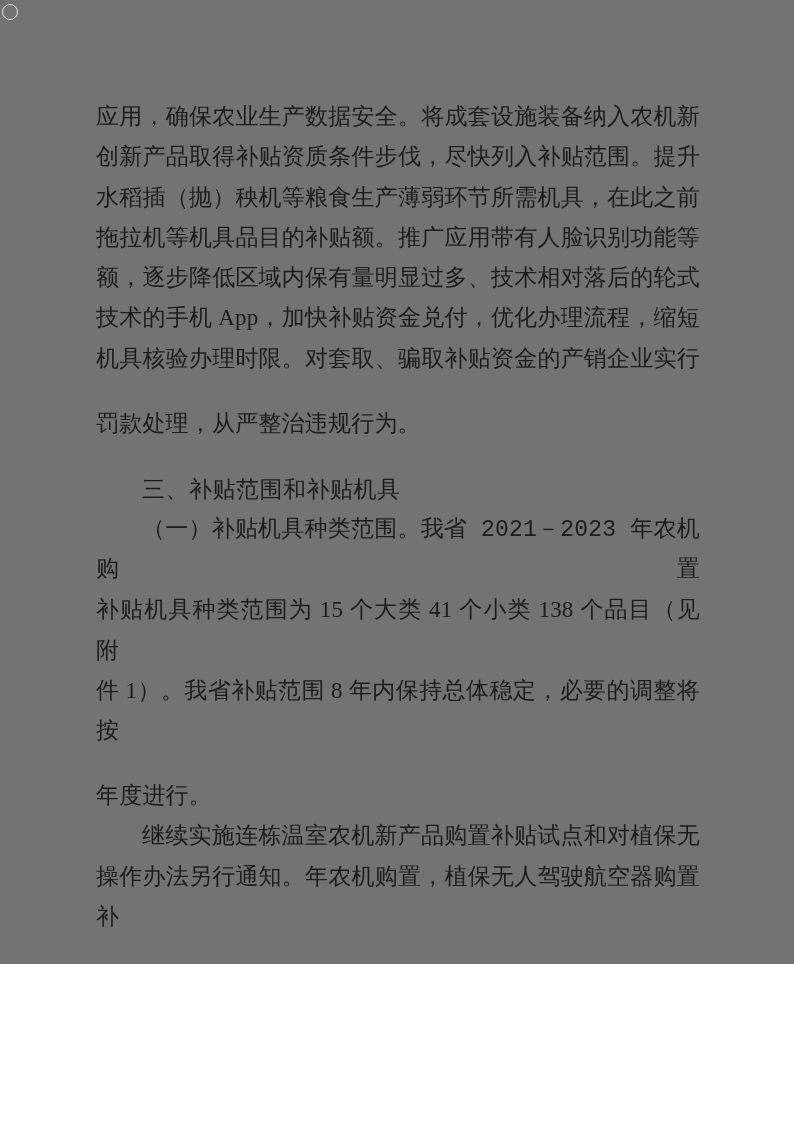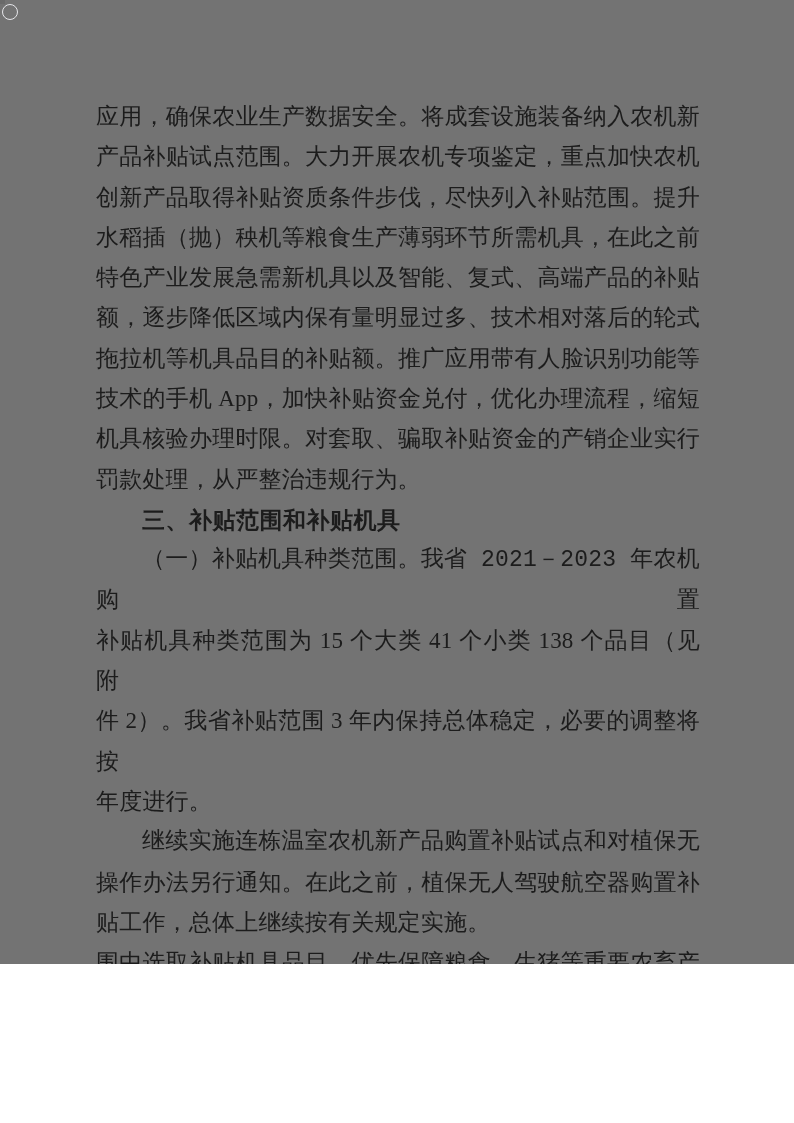--- a/index.html
+++ b/index.html
@@ -43,28 +43,29 @@
     line-height: 40.3px;
     color: #1c1c1c;
     text-align: justify;
     text-align-last: justify;
     text-justify: inter-character;
     white-space: normal;
     letter-spacing: 0.2px;
   }
   .ln.last {
     text-align-last: left;
+    margin-top: 25px;
   }
   .ln.indent {
     text-indent: 46px;
     font-family: Liberation Mono, monospace;
   }
   .ln.heading {
     font-family: "Liberation Sans", "DejaVu Sans", sans-serif;
-    font-weight: 700;
+    font-weight: 400;
     letter-spacing: 0.5px;
   }
   .page-footer {
     position: absolute;
     left: 146px;
     top: 1036px;
     font-family: "Liberation Serif", "DejaVu Serif", serif;
     font-size: 21px;
     line-height: 28px;
     color: #1c1c1c;
@@ -74,36 +75,34 @@
 </head>
 <body>
 
 <div class="page">
 
   <span class="scan-dot"></span>
   <span class="scan-circle"></span>
 
   <div class="text-block">
     <p class="ln">应用，确保农业生产数据安全。将成套设施装备纳入农机新</p>
-    <p class="ln">产品补贴试点范围。大力开展农机专项鉴定，重点加快农机</p>
     <p class="ln">创新产品取得补贴资质条件步伐，尽快列入补贴范围。提升</p>
     <p class="ln">水稻插（抛）秧机等粮食生产薄弱环节所需机具，在此之前</p>
-    <p class="ln">特色产业发展急需新机具以及智能、复式、高端产品的补贴</p>
+    <p class="ln">拖拉机等机具品目的补贴额。推广应用带有人脸识别功能等</p>
     <p class="ln">额，逐步降低区域内保有量明显过多、技术相对落后的轮式</p>
-    <p class="ln">拖拉机等机具品目的补贴额。推广应用带有人脸识别功能等</p>
     <p class="ln">技术的手机 App，加快补贴资金兑付，优化办理流程，缩短</p>
     <p class="ln">机具核验办理时限。对套取、骗取补贴资金的产销企业实行</p>
     <p class="ln last">罚款处理，从严整治违规行为。</p>
     <p class="ln heading last indent">三、补贴范围和补贴机具</p>
     <p class="ln indent">（一）补贴机具种类范围。我省 2021－2023 年农机购置</p>
     <p class="ln">补贴机具种类范围为 15 个大类 41 个小类 138 个品目（见附</p>
-    <p class="ln">件 2）。我省补贴范围 3 年内保持总体稳定，必要的调整将按</p>
+    <p class="ln">件 1）。我省补贴范围 8 年内保持总体稳定，必要的调整将按</p>
     <p class="ln last">年度进行。</p>
     <p class="ln indent">继续实施连栋温室农机新产品购置补贴试点和对植保无</p>
-    <p class="ln">操作办法另行通知。在此之前，植保无人驾驶航空器购置补</p>
+    <p class="ln">操作办法另行通知。年农机购置，植保无人驾驶航空器购置补</p>
     <p class="ln last">贴工作，总体上继续按有关规定实施。</p>
     <p class="ln">围中选取补贴机具品目，优先保障粮食、生猪等重要农畜产</p>
     <p class="ln">字化发展所需机具的补贴需要。我省将按年度对区域内保有</p>
   </div>
 
   <div class="page-footer">— 4 —</div>
 
 </div>
 
 </body></html>

